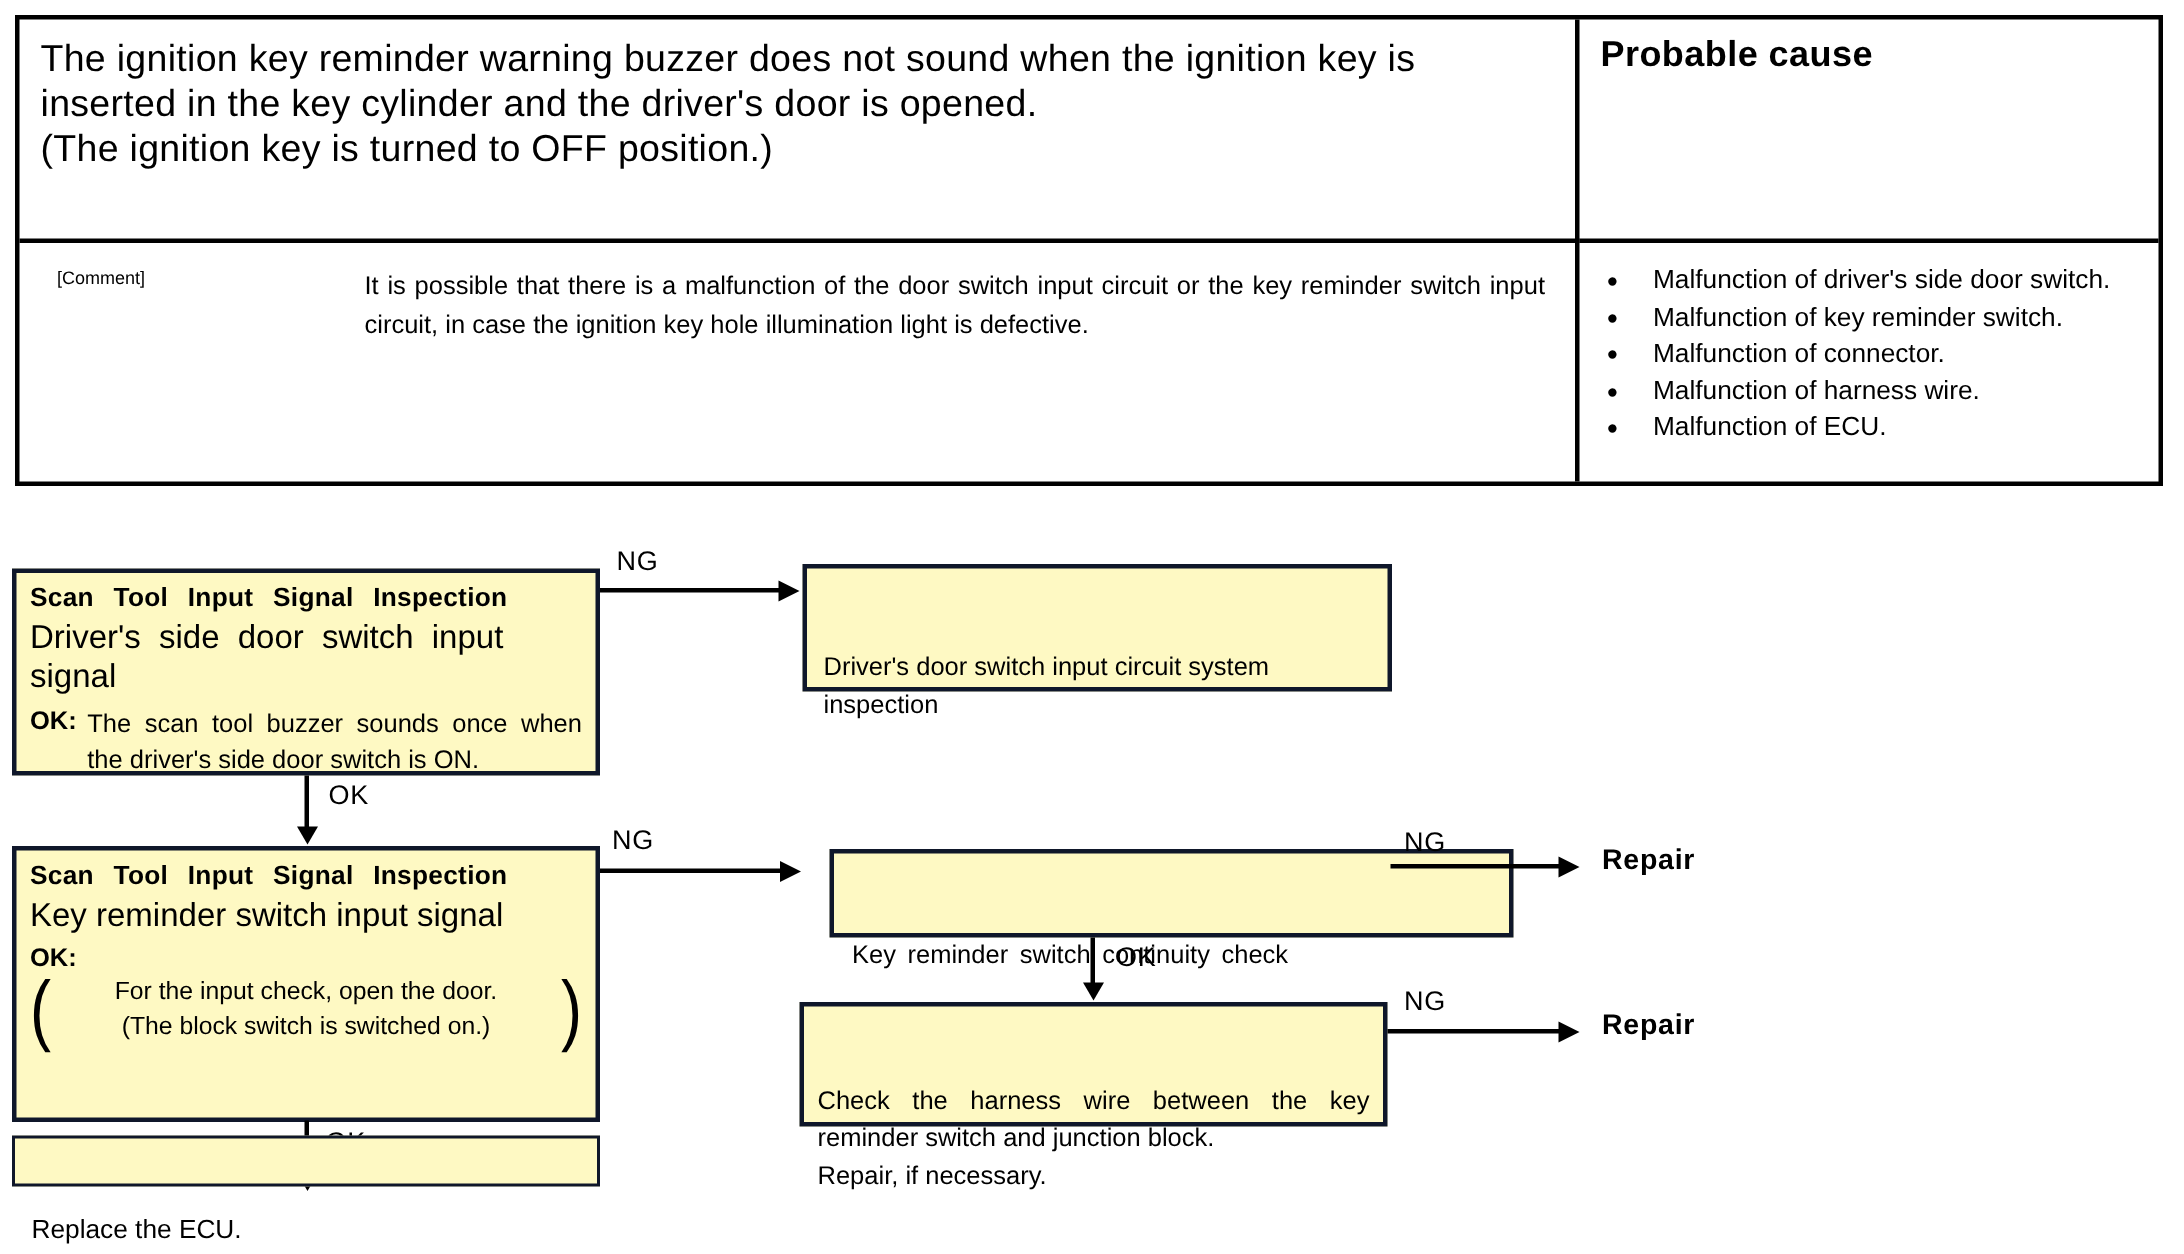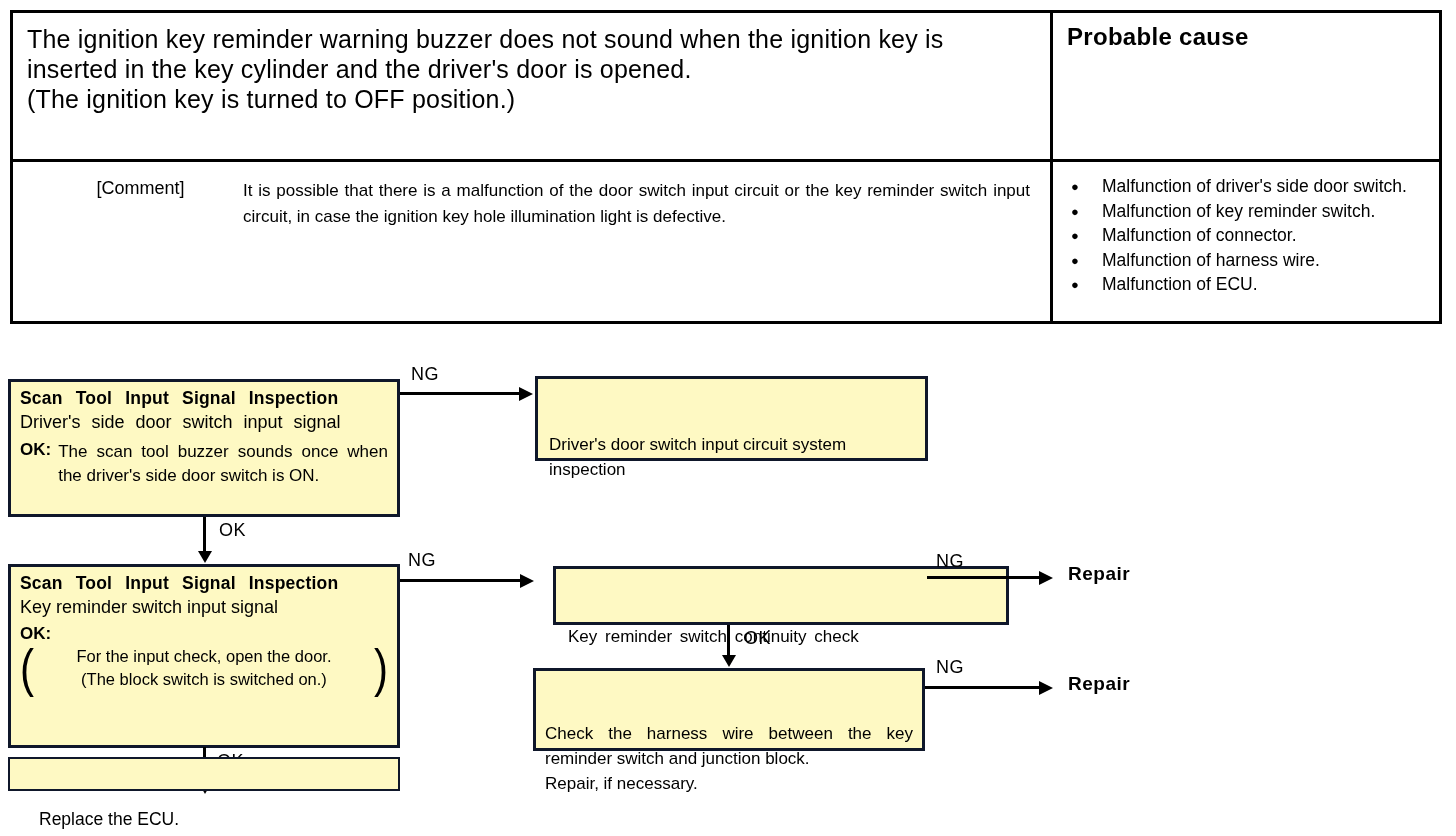--- a/index.html
+++ b/index.html
@@ -44,21 +44,21 @@
     border-bottom: 3px solid #000;
     padding: 10px 14px;
   }
   .cause-title { font-size: 24px; font-weight: bold; letter-spacing: 0.3px; }
   .cell-comment {
     grid-column: 1; grid-row: 2;
     border-right: 3px solid #000;
     padding: 16px 20px 0 25px;
     display: flex; align-items: flex-start;
   }
-  .comment-label { font-size: 18px; width: 205px; flex: 0 0 auto; text-align: center; }
+  .comment-label { font-size: 12px; width: 205px; flex: 0 0 auto; }
   .comment-text {
     font-size: 17px; line-height: 26px;
     width: 790px; text-align: justify;
   }
   .cell-causes {
     grid-column: 2; grid-row: 2;
     padding: 12px 14px 0 16px;
   }
   .cause-list { margin: 0; padding: 0; list-style: none; }
   .cause-list li {
@@ -75,21 +75,21 @@
 
   
   .box {
     position: absolute;
     border: 3px solid #0f172a;
     background: #fef9c3;
     box-sizing: border-box;
     font-size: 17px;
   }
   .bx-title { font-weight: bold; font-size: 17.5px; word-spacing: 8px; letter-spacing: 0.2px; }
-  .bx-sub { font-size: 18px; margin-top: 3px; }
+  .bx-sub { font-size: 22px; margin-top: 3px; }
   .ws6 { word-spacing: 6px; }
   .ok-row { display: flex; margin-top: 7px; }
   .ok-key { font-weight: bold; margin-right: 7px; white-space: nowrap; }
   .ok-text { text-align: justify; line-height: 24px; }
   .note-row { display: flex; align-items: center; justify-content: space-between; margin-top: 1px; }
   .paren {
     font-size: 42px; font-weight: normal;
     transform: scaleY(1.25);
     line-height: 40px;
   }
@@ -217,18 +217,18 @@
     <div class="harrow" style="left:925px; top:686px; width:115px;">
         <span class="head"></span>
       </div>
     <div class="lbl lbl-repair" style="left:1068px; top:673px;">Repair</div>
 
     <div class="varrow" style="left:203px; top:747px; height:36px;">
         <span class="head"></span>
       </div>
     <div class="lbl" style="left:217px; top:751px;">OK</div>
 
-    <div class="box" style="left:8px; top:757px; width:392px; height:34px; padding:4px 29px; border-width:2.5px;">
+    <div class="box" style="left:8px; top:757px; width:392px; height:34px; padding:4px 11px; border-width:2.5px;">
       <div class="flow-text" style="font-size:17.5px;">Replace the ECU.</div>
     </div>
 
   </div>
 </div>
 
 </body></html>

